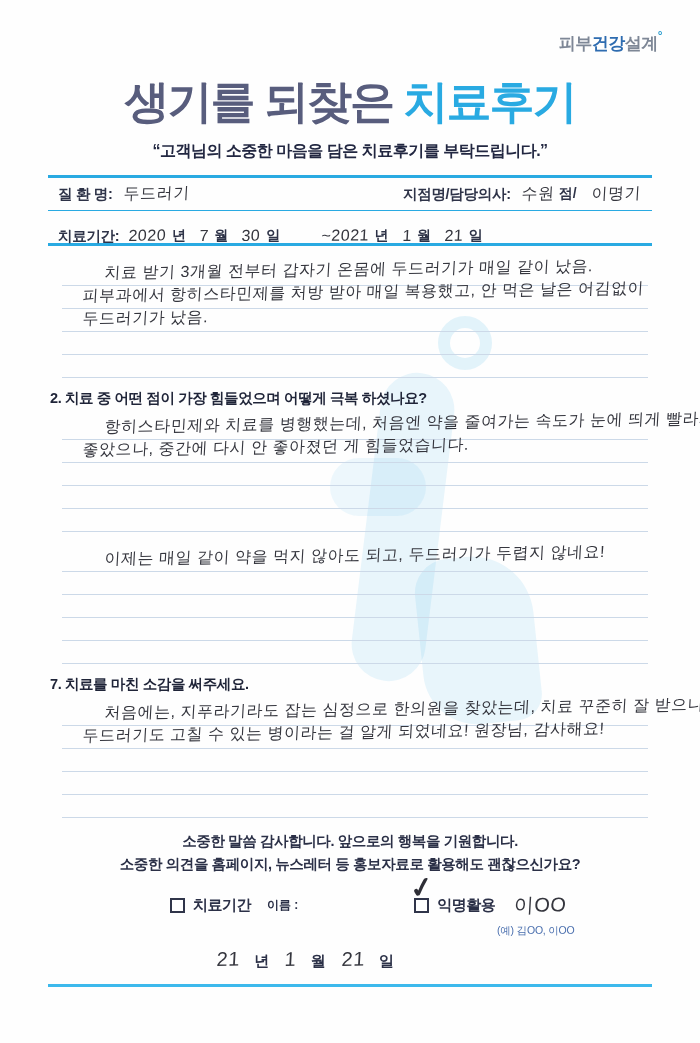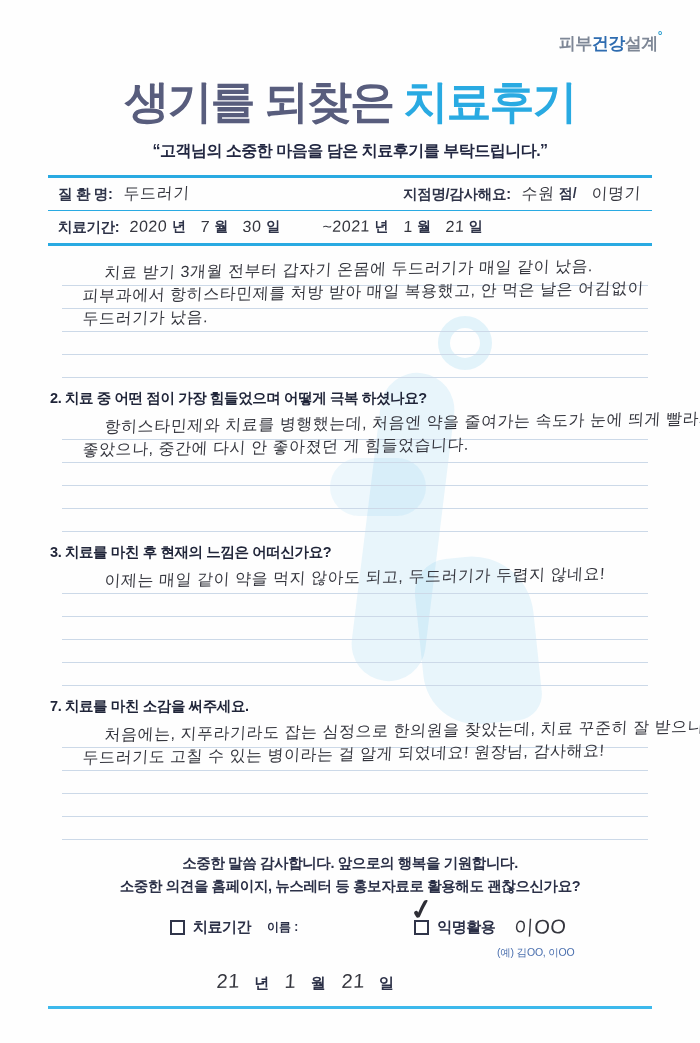--- a/index.html
+++ b/index.html
@@ -22,21 +22,21 @@
   .logo-blue { color:#2e6cb0; }
   .logo-deg { color:#2f9fd0; font-size:12px; vertical-align:top; position:relative; top:-3px; }
 
   .title { text-align:center; margin-top:16px; font-size:45px; font-weight:bold; letter-spacing:-2px; }
   .title-navy { color:#585d7d; }
   .title-accent { color:#29aae2; }
   .subtitle { text-align:center; margin-top:9px; font-size:16px; font-weight:bold; color:#222741; letter-spacing:-0.5px; }
 
   
   .info-table { margin:13px 48px 0 48px; border-top:3px solid #29aae2; border-bottom:3px solid #29aae2; }
-  .info-row { display:flex; align-items:center; height:30px; padding:16px 10px; font-size:14.5px; position:relative; }
+  .info-row { display:flex; height:30px; padding:16px 10px; font-size:14.5px; position:relative; }
   .info-row.first { border-bottom:1.5px solid #29aae2; }
   .plabel { color:#2e3348; font-weight:bold; letter-spacing:-0.3px; white-space:nowrap; }
   .cell-left { display:flex; align-items:center; width:345px; }
   .cell-right { display:flex; align-items:center; }
 
   .hand { font-size:16px; color:#35363e; letter-spacing:0.5px; white-space:nowrap;
           display:inline-block; transform:skewX(-4deg) rotate(-0.8deg); transform-origin:left bottom; }
   .hand-inline { margin-left:10px; }
   .punit { color:#2e3348; font-weight:bold; margin:0 4px 0 5px; font-size:14px; }
 
@@ -90,21 +90,21 @@
 
     <div class="subtitle">“고객님의 소중한 마음을 담은 치료후기를 부탁드립니다.”</div>
 
     <div class="info-table">
       <div class="info-row first">
         <div class="cell-left">
           <span class="plabel">질 환 명:</span>
           <span class="hand hand-inline">두드러기</span>
         </div>
         <div class="cell-right">
-          <span class="plabel">지점명/감사해요:</span>
+          <span class="plabel">지점명/담당의사:</span>
           <span class="hand hand-inline">수원</span>
           <span class="punit">점/</span>
           <span class="hand hand-inline">이명기</span>
         </div>
       </div>
       <div class="info-row">
         <span class="plabel">치료기간:</span>
         <span class="hand hand-inline">2020</span>
         <span class="punit">년</span>
         <span class="hand hand-inline">7</span>
@@ -144,21 +144,20 @@
             </div>
             <div class="ans-line">
               <span class="hand" style="left: 20px;">좋았으나, 중간에 다시 안 좋아졌던 게 힘들었습니다.</span>
             </div>
             <div class="ans-line"></div>
             <div class="ans-line"></div>
             <div class="ans-line"></div>
           </div>
         </div>
         <div class="q-block">
-          <div class="q-label">3. 치료를 마친 후 현재의 느낌은 어떠신가요?</div>
           <div class="q-lines">
             <div class="ans-line tall">
               <span class="hand" style="left: 42px;">이제는 매일 같이 약을 먹지 않아도 되고, 두드러기가 두렵지 않네요!</span>
             </div>
             <div class="ans-line"></div>
             <div class="ans-line"></div>
             <div class="ans-line"></div>
             <div class="ans-line"></div>
           </div>
         </div>

